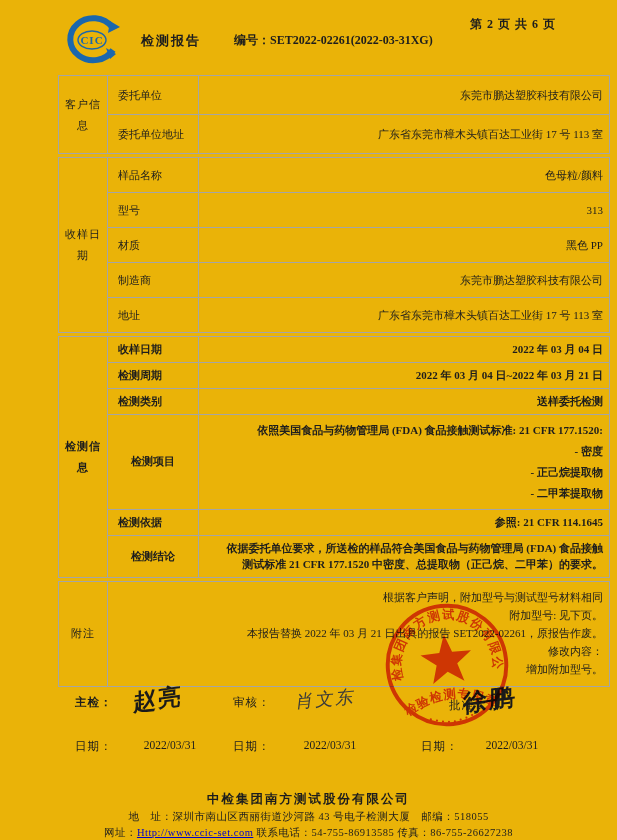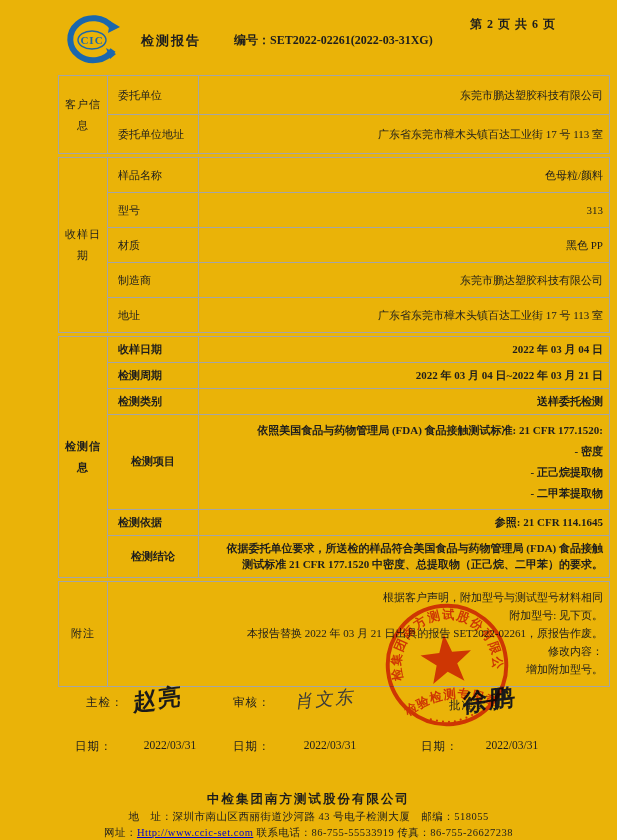--- a/index.html
+++ b/index.html
@@ -193,21 +193,21 @@
         <circle cx="70" cy="136.5" r="1.1"></circle>
           <circle cx="76" cy="137.5" r="1.1"></circle>
         <circle cx="82" cy="137.5" r="1.1"></circle>
           <circle cx="88" cy="136.5" r="1.1"></circle>
         <circle cx="94" cy="135" r="1.1"></circle>
           <circle cx="100" cy="133" r="1.1"></circle>
       </g>
     </svg>
   </div>
 
-  <div class="sig-label" style="left:86px;top:695px;">主检：</div>
+  <div class="sig-label" style="left:75px;top:695px;font-weight:bold;">主检：</div>
   <div class="sig-text" style="left:133px;top:684px;font-size:23px;">赵亮</div>
 
   <div class="sig-label" style="left:233px;top:695px;">审核：</div>
   <div class="sig-text" style="left:296px;top:687px;font-size:18px;font-weight:normal;color:#3a3a3a;transform:rotate(-5deg) skewX(-12deg);">肖文东</div>
 
   <div class="sig-label" style="left:421px;top:698px;z-index:2;margin-left:28px;">批准：</div>
   <div class="sig-text" style="left:463px;top:684px;font-size:24px;text-decoration:line-through;">徐鹏</div>
 
   <div class="sig-label" style="left:75px;top:739px;">日期：</div>
   <div class="date-val" style="left:128px;top:739px;">2022/03/31</div>
@@ -216,18 +216,18 @@
   <div class="date-val" style="left:288px;top:739px;">2022/03/31</div>
 
   <div class="sig-label" style="left:421px;top:739px;">日期：</div>
   <div class="date-val" style="left:470px;top:739px;">2022/03/31</div>
 
   <div class="footer">
     <div class="f-company">中检集团南方测试股份有限公司</div>
     <div class="f-line">地　址：深圳市南山区西丽街道沙河路 43 号电子检测大厦　邮编：518055</div>
     <div class="f-line">
       <span>网址：</span><span class="f-link">Http://www.ccic-set.com</span>
-      <span>联系电话：86-755-55533919</span>
+      <span>联系电话：54-755-86913585</span>
       <span>传真：86-755-26627238</span>
     </div>
   </div>
 
 </div>
 
 </body></html>

